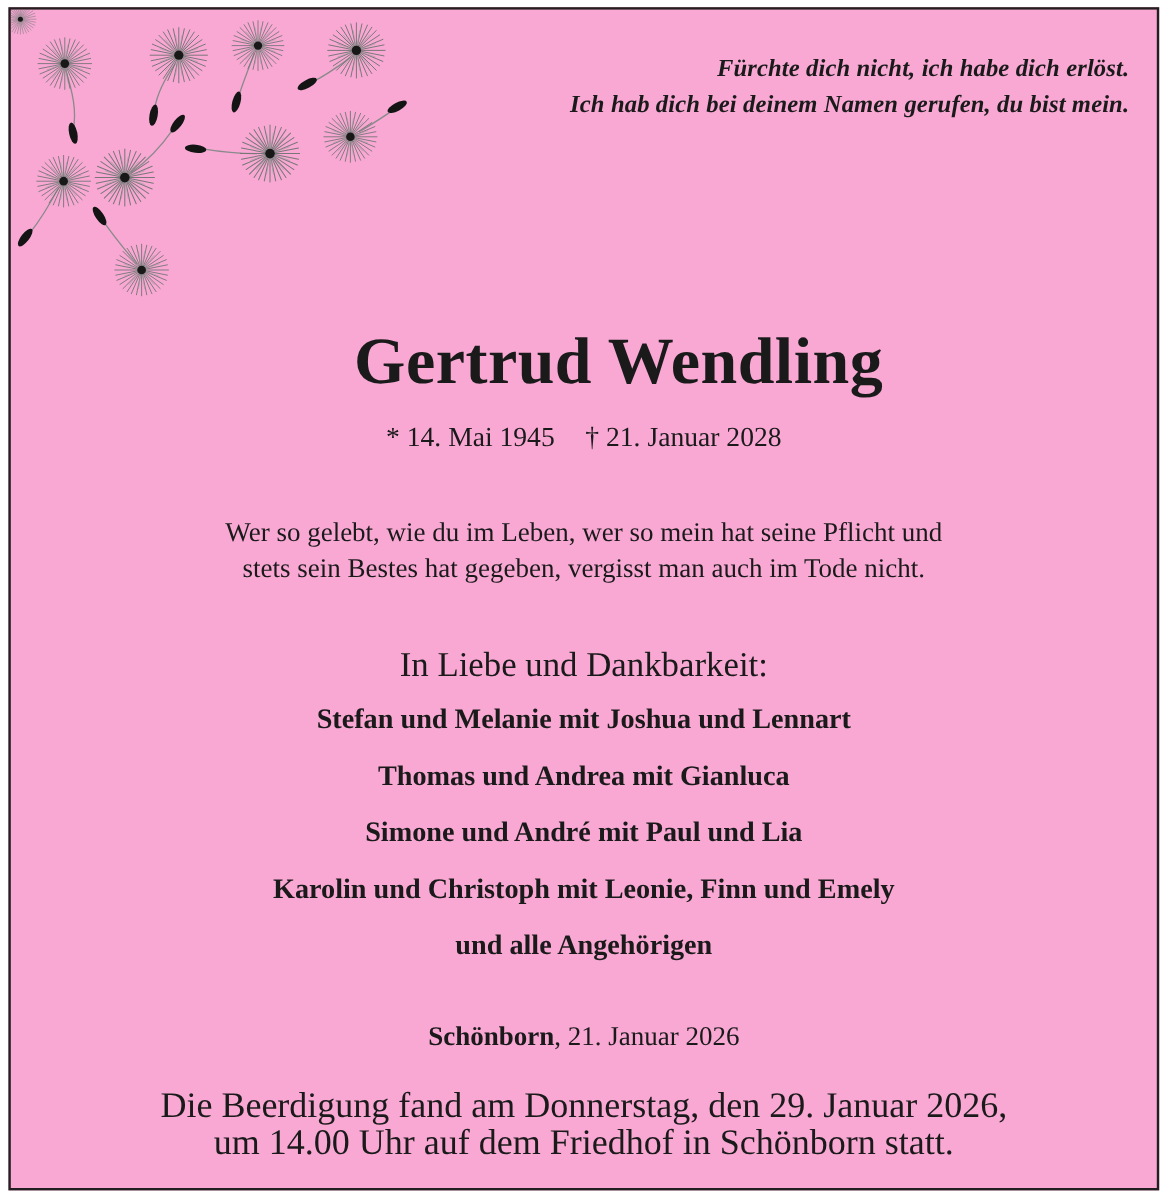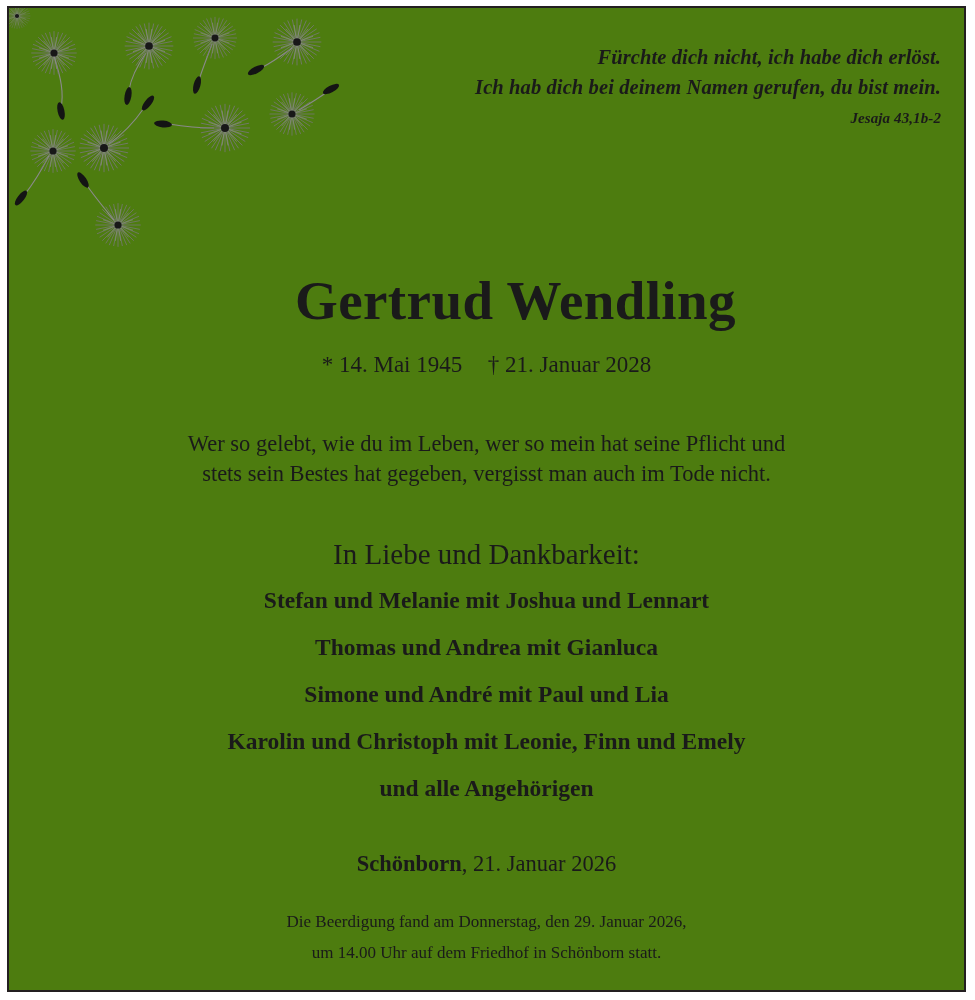--- a/index.html
+++ b/index.html
@@ -15,21 +15,21 @@
     overflow: hidden;
   }
 
   .notice {
     position: absolute;
     left: 7px;
     top: 6px;
     width: 959px;
     height: 986px;
     border: 2px solid #231f20;
-    background: #4d7c0f;
+    background: #f9a8d4;
     box-sizing: border-box;
     overflow: hidden;
     padding-left: 33px;
   }
 
   
   .decoration {
     position: absolute;
     left: 0px;
     top: 0px;
@@ -150,21 +150,21 @@
   .place-date .place {
     font-weight: bold;
   }
 
   .funeral-info {
     position: absolute;
     left: 0;
     top: 898px;
     width: 100%;
     text-align: center;
-    font-size: 17px;
+    font-size: 30px;
     line-height: 31px;
   }
 </style>
 </head>
 <body>
 
 <div class="notice">
 
   <div class="decoration">
     <svg viewBox="0 0 340 245" xmlns="http://www.w3.org/2000/svg" aria-hidden="true">
@@ -282,21 +282,20 @@
 
       <g>
         <use href="#pappus" transform="translate(8,8) scale(0.5)"></use>
       </g>
     </svg>
   </div>
 
   <div class="scripture">
     <div>Fürchte dich nicht, ich habe dich erlöst.</div>
     <div>Ich hab dich bei deinem Namen gerufen, du bist mein.</div>
-    <div class="scripture-ref">Jesaja 43,1b-2</div>
   </div>
 
 
   <div class="deceased-name">Gertrud Wendling</div>
 
   <div class="life-dates">
     <span>*</span>
     <span>14. Mai 1945</span>
     <span class="gap"></span>
     <span>†</span>

